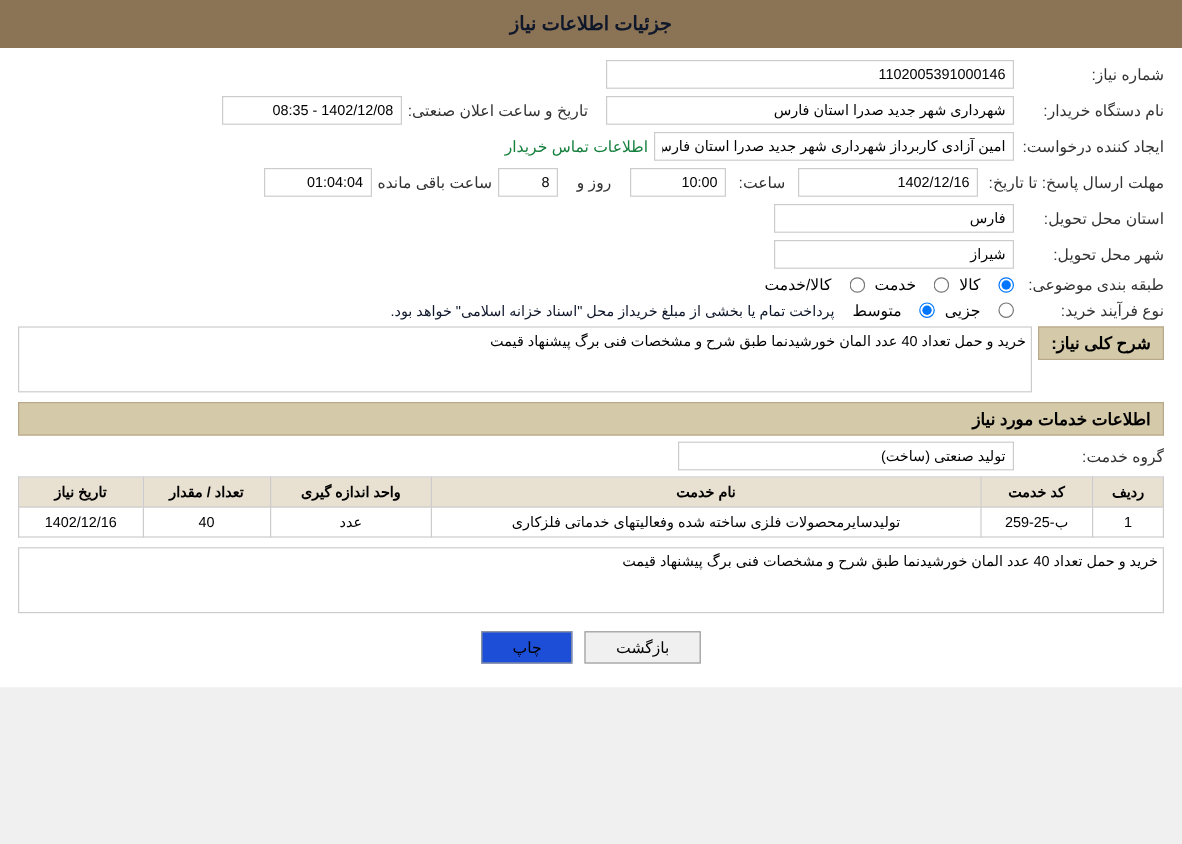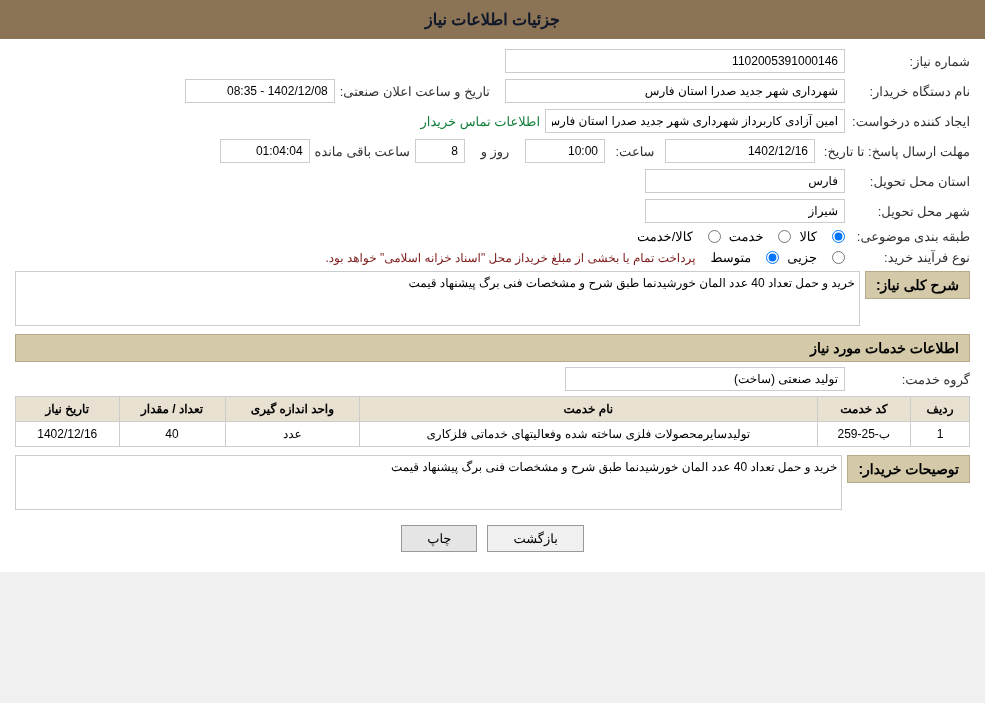--- a/index.html
+++ b/index.html
@@ -75,21 +75,21 @@
       align-items: center;
       gap: 8px;
       direction: rtl;
     }
     .radio-item {
       display: flex;
       align-items: center;
       gap: 15px;
     }
     .purchase-note {
-      color: #7f1d1d;
+      color: #0f172a;
       font-size: 12px;
     }
     .description-container {
       border: 1px solid #ccc;
       padding: 4px;
       min-height: 55px;
       background: #fff;
       width: 100%;
       font-size: 12px;
     }
@@ -120,21 +120,21 @@
     }
     .btn {
       padding: 5px 25px;
       font-size: 13px;
       font-family: Tahoma, Arial, sans-serif;
       cursor: pointer;
       border: 1px solid #999;
       background: #f0f0f0;
     }
     .btn-print {
-      background: #e5e5e5;
+      background: #1d4ed8;
     }
     .btn-back {
       background: #f0f0f0;
     }
     .group-row {
       display: flex;
       align-items: center;
       gap: 5px;
       margin-bottom: 5px;
     }
@@ -255,21 +255,20 @@
       <td>ب-25-259</td>
       <td>تولیدسایرمحصولات فلزی ساخته شده وفعالیتهای خدماتی فلزکاری</td>
       <td>عدد</td>
       <td>40</td>
       <td>1402/12/16</td>
     </tr>
         </tbody>
     </table>
 
     <div class="form-row" style="align-items:flex-start; margin-top:8px;">
-      <div style="background:#d4c9a8; border:1px solid #b8a98a; padding:5px 10px; font-weight:bold; font-size:14px; min-width:100px; text-align:right; white-space:nowrap;">توصیحات خریدار:</div>
       <div style="flex:1;">
         <div class="description-container">
           <span>خرید و حمل تعداد 40 عدد المان خورشیدنما طبق شرح و مشخصات فنی برگ پیشنهاد قیمت</span>
         </div>
       </div>
     </div>
 
     <div class="btn-group">
       <button class="btn btn-back">بازگشت</button>
       <button class="btn btn-print">چاپ</button>

